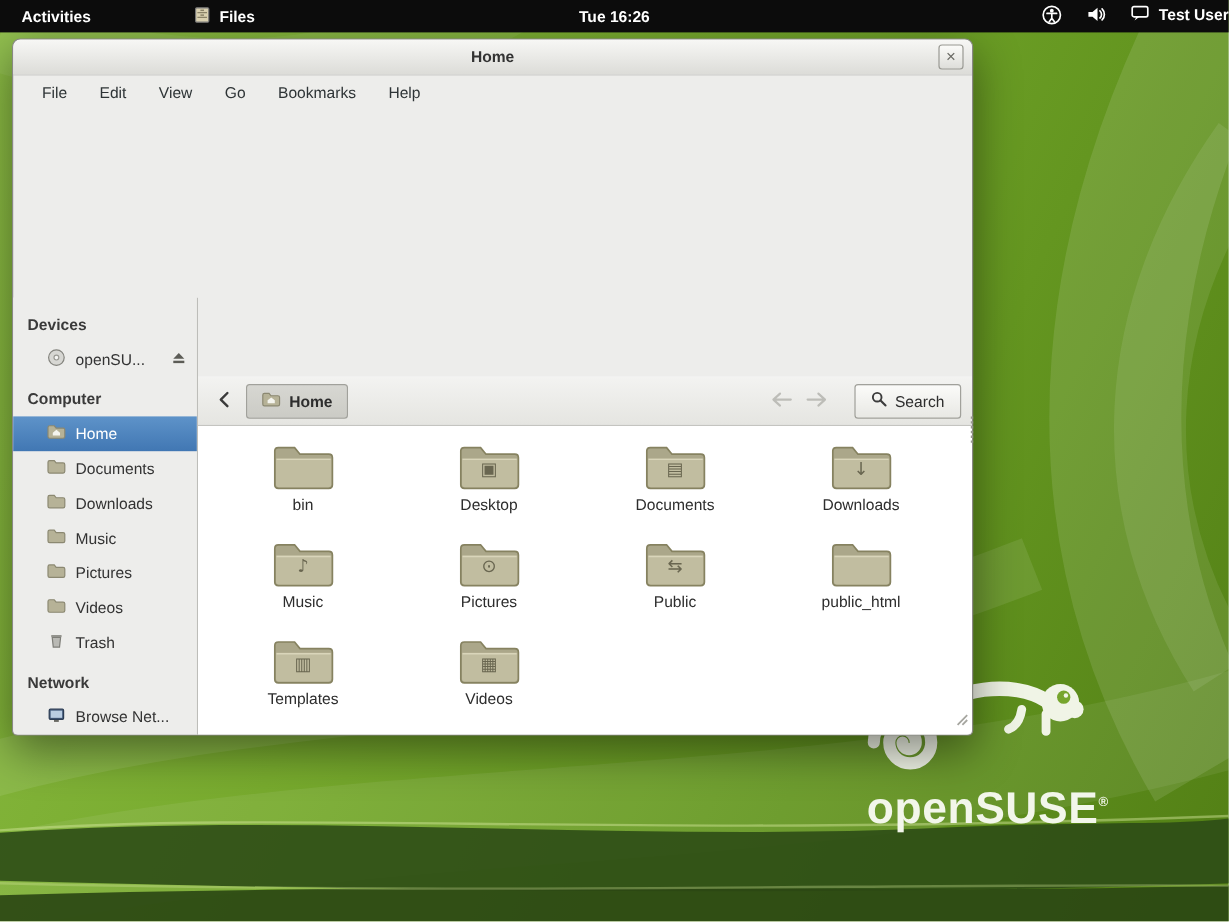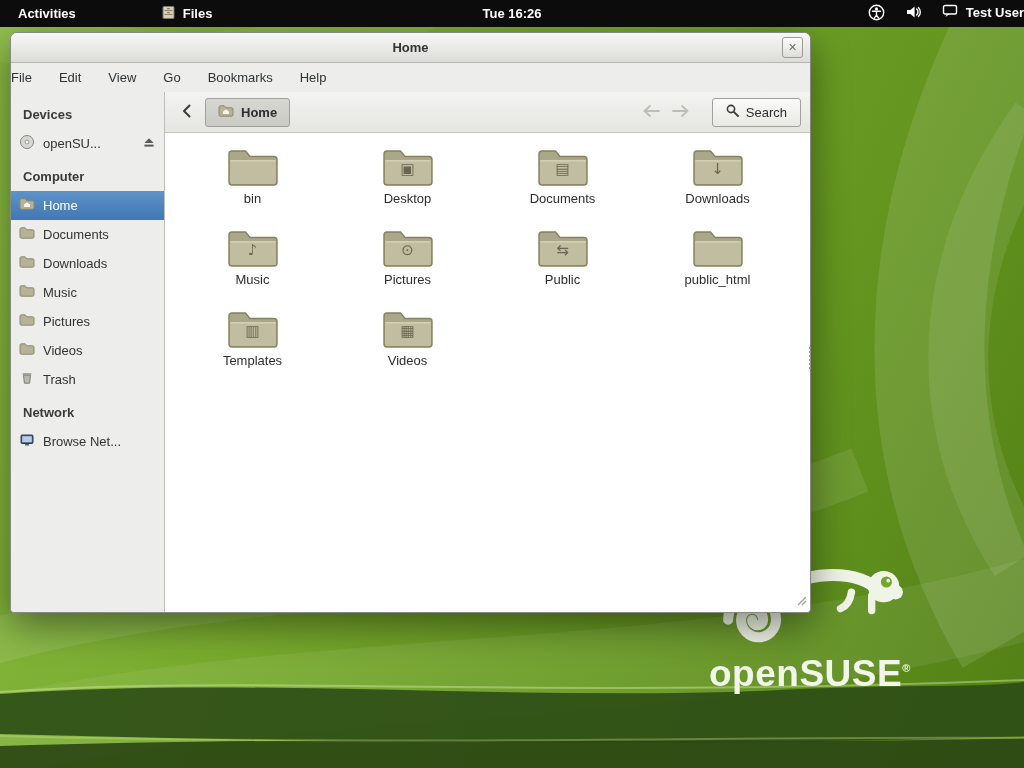--- a/index.html
+++ b/index.html
@@ -3,21 +3,21 @@
 <meta charset="utf-8">
 <style>
   * { margin:0; padding:0; box-sizing:border-box; }
   html,body { width:1024px; height:768px; overflow:hidden; }
   body { font-family:"Liberation Sans", sans-serif; position:relative; }
 
   
   .desktop { position:absolute; inset:0; overflow:hidden;
     background:linear-gradient(115deg,#8cbc45 0%,#78ab2e 38%,#649620 70%,#527f15 100%); }
   .wall { position:absolute; inset:0; }
-  .brand { position:absolute; right:100px; bottom:76px; color:#f2f6ea; z-index:2; }
+  .brand { position:absolute; right:100px; bottom:76px; text-align:right; color:#f2f6ea; z-index:2; }
   .brand .name { font-size:37px; font-weight:bold; letter-spacing:0.5px; line-height:1; }
   .brand sup { font-size:11px; vertical-align:14px; }
 
   
   .topbar { position:absolute; top:0; left:0; right:0; height:27px; background:#0c0c0c;
     color:#fff; display:flex; align-items:center; font-size:13px; font-weight:bold; z-index:60;gap:45px; }
   .tb-activities { margin-left:12px; padding:0 6px; cursor:pointer; }
   .tb-app { margin-left:34px; display:flex; align-items:center; gap:7px; cursor:pointer; }
   .tb-clock { position:absolute; left:50%; transform:translateX(-50%); cursor:pointer; }
   .tb-right { margin-left:auto; display:flex; align-items:flex-start; gap:20px; }
@@ -28,29 +28,29 @@
     background:#ededeb; border:1px solid #888884; border-radius:7px 7px 4px 4px;
     box-shadow:0 12px 38px rgba(0,0,0,.45); z-index:20; display:flex; flex-direction:column; }
   .titlebar { position:relative; height:30px; border-radius:6px 6px 0 0;
     background:linear-gradient(#f7f7f5,#dcdcd8); border-bottom:1px solid #b6b6b2;
     display:flex; align-items:center; justify-content:center; }
   .titlebar .title { font-size:13px; font-weight:bold; color:#333; }
   .close-btn { position:absolute; right:7px; top:4px; width:21px; height:21px;
     border:1px solid #9a9a94; border-radius:3px; background:linear-gradient(#fbfbf9,#dededa);
     color:#6b6b66; font-size:14px; line-height:18px; text-align:center; cursor:pointer; }
   .menubar { height:29px; display:flex; align-items:center; gap:27px; 
-    font-size:13px; color:#2e3436; background:#ededeb; }
+    font-size:13px; color:#2e3436; background:#ededeb;margin-left:24px; }
   .menu-item { cursor:pointer; }
-  .wbody { flex:1; display:flex; min-height:0; position:relative; }
+  .wbody { flex:1; display:flex; min-height:0; position:relative;align-items:flex-end; }
 
   
   .sidebar { width:154px; background:#ededeb; border-right:1px solid #bdbdb9;
     padding-top:4px; position:relative; border-radius:0 0 0 4px; }
   .sb-heading { font-weight:bold; font-size:13px; color:#3a3a3a; padding:11px 0 7px 12px; }
-  .sb-item { height:29px; display:flex; align-items:center; gap:8px; padding-left:8px;
+  .sb-item { height:29px; display:flex; align-items:center; gap:8px; padding-left:28px;
     font-size:13px; color:#333; cursor:pointer; }
   .sb-item.selected { background:linear-gradient(#5e93c9,#4177b3); color:#fff; }
   .sb-item .ej { margin-left:auto; margin-right:9px; }
   .pane-grip { position:absolute; right:-2px; top:255px; height:22px; width:3px;
     border-left:2px dotted #97978f; }
 
   
   .main { flex:1; display:flex; flex-direction:column; background:#fff; min-width:0;
     border-radius:0 0 4px 0; }
   .toolbar { height:41px; background:linear-gradient(#f3f3f1,#e5e5e1);

